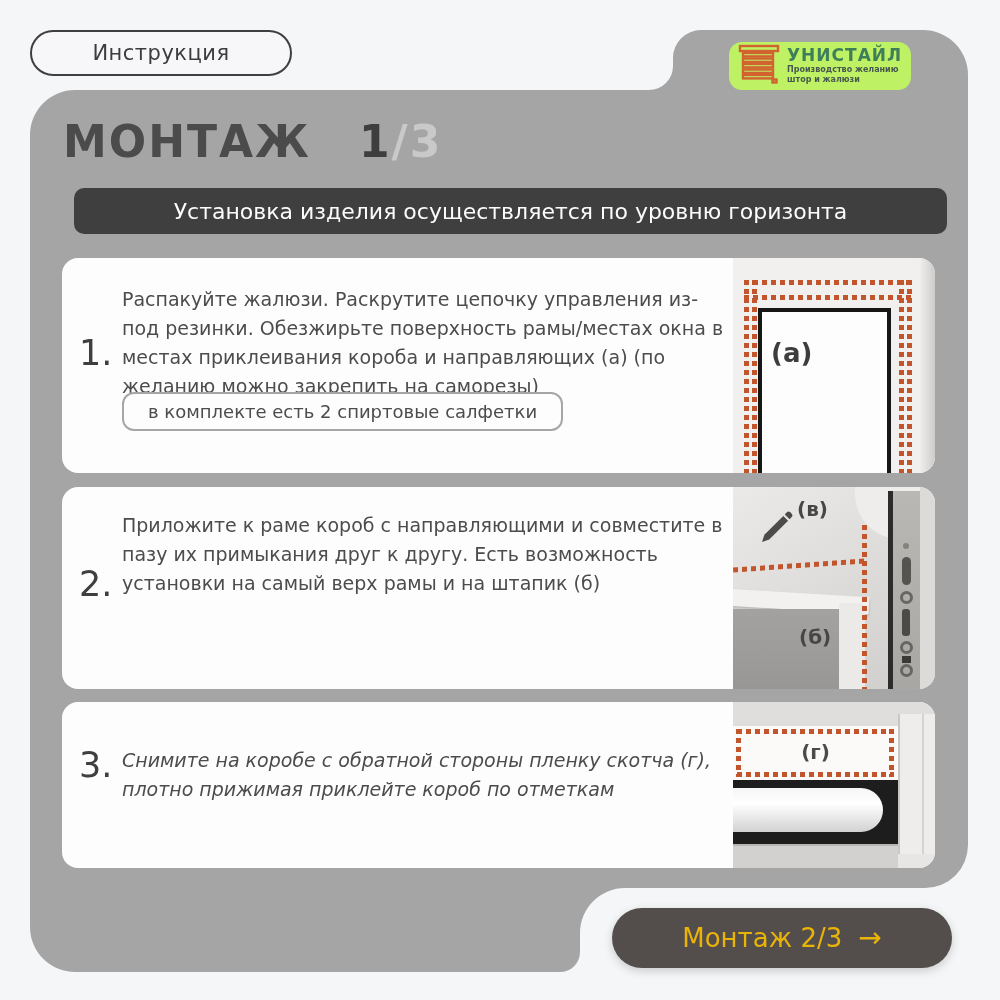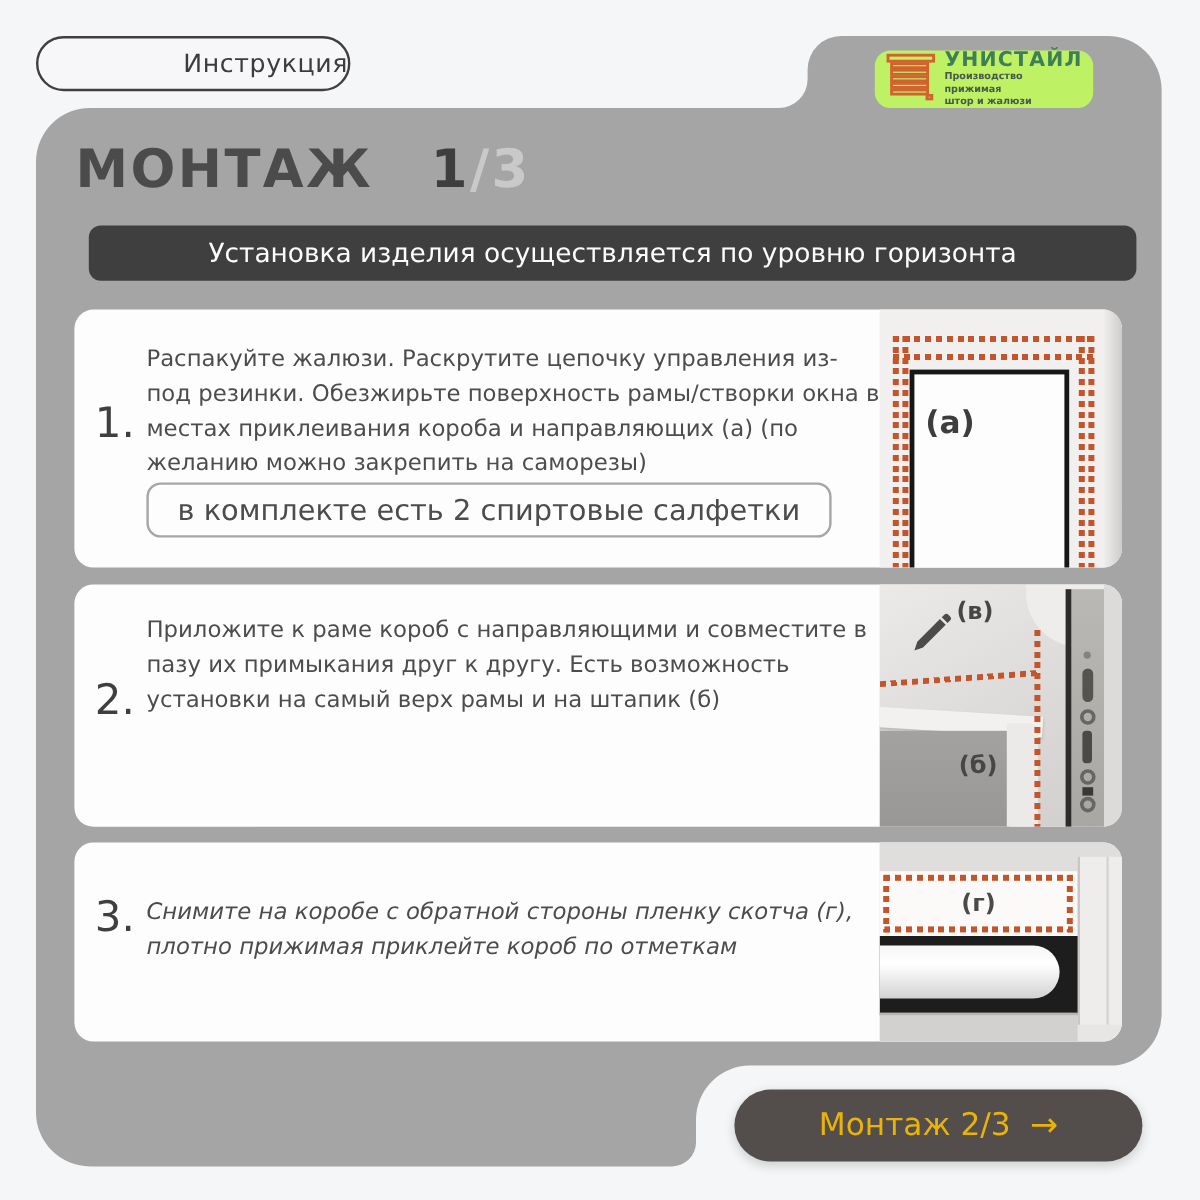--- a/index.html
+++ b/index.html
@@ -9,21 +9,21 @@
     background:#f5f6f8;
     font-family:"DejaVu Sans","Liberation Sans",sans-serif;
   }
   #screen * { box-sizing:border-box; }
   svg.panel { position:absolute; inset:0; z-index:0; }
 
   
   .badge {
     position:absolute; left:30px; top:30px; width:262px; height:46px; z-index:2;
     border:2.5px solid #3f3f3f; border-radius:24px; background:#f7f7f9;
-    display:flex; align-items:center; justify-content:flex-end;
+    display:flex; align-items:center; justify-content:center;
     font-size:21px; color:#3c3c3c; letter-spacing:.5px;
   }
 
   
   .logo {
     position:absolute; left:729px; top:42px; width:182px; height:48px; z-index:2;
     background:#bef264; border-radius:13px; display:flex; align-items:center;
     padding:0 9px; gap:7px;
   }
   .logo-text { display:flex; flex-direction:column; }
@@ -51,22 +51,22 @@
   #card2 { top:487px; height:202px; }
   #card3 { top:702px; height:166px; }
   .step-num  { position:absolute; left:17px; font-size:35px; color:#3f3f3f; line-height:1; }
   #card1 .step-num { top:78px; }
   #card2 .step-num { top:80px; }
   #card3 .step-num { top:46px; }
   .step-text { position:absolute; left:60px; width:612px; font-size:19px; line-height:29px; color:#4c4c4c; }
   .t-top1 { top:27px; } .t-top2 { top:24px; } .t-top3 { top:44px;font-style:italic; }
   #card2 .step-text2 { top:123px; }
   .note-pill {
-    position:absolute; left:60px; top:144px; border:2px solid #a6a6a6; border-radius:12px;
-    padding:7px 24px; font-size:24px; color:#4c4c4c; background:#fdfdfd;
+    position:absolute; left:60px; top:134px; border:2px solid #a6a6a6; border-radius:12px;
+    padding:7px 24px; font-size:18px; color:#4c4c4c; background:#fdfdfd;
   }
   .card-img {
     position:absolute; top:0; right:0; bottom:0; width:202px;
     border-radius:0 16px 16px 0; overflow:hidden;
   }
 
   
   .dh { position:absolute; height:5px; background:repeating-linear-gradient(90deg,#c2552b 0 5px,rgba(0,0,0,0) 5px 9px); }
   .dv { position:absolute; width:5px;  background:repeating-linear-gradient(180deg,#c2552b 0 5px,rgba(0,0,0,0) 5px 9px); }
 
@@ -161,38 +161,38 @@
           <rect x="5" y="14.5" width="30" height="3.4"></rect>
           <rect x="5" y="20" width="30" height="3.4"></rect>
           <rect x="5" y="25.5" width="30" height="3.4"></rect>
           <rect x="5" y="31" width="30" height="3.4"></rect>
           <rect x="34.5" y="35.5" width="4" height="3"></rect>
         </g>
       </svg>
     </span>
     <span class="logo-text">
       <span class="logo-name">УНИСТАЙЛ</span>
-      <span class="logo-sub">Производство прижимая</span>
+      <span class="logo-sub">Производство желанию</span>
       <span class="logo-sub">штор и жалюзи</span>
     </span>
   </div>
 
   <div class="title-row">
     <span>МОНТАЖ</span>
     <span class="title-page">1</span>
     <span class="title-total">/3</span>
   </div>
 
   <div class="banner">
     <span>Установка изделия осуществляется по уровню горизонта</span>
   </div>
 
   <div class="card" id="card1">
     <div class="step-num">1.</div>
-    <div class="step-text t-top1">Распакуйте жалюзи. Раскрутите цепочку управления из-под резинки. Обезжирьте поверхность рамы/створки окна в местах приклеивания короба и направляющих (а) (по желанию можно закрепить на саморезы)</div>
+    <div class="step-text t-top1">Распакуйте жалюзи. Раскрутите цепочку управления из-под резинки. Обезжирьте поверхность рамы/местах окна в местах приклеивания короба и направляющих (а) (по желанию можно закрепить на саморезы)</div>
     <div class="note-pill">в комплекте есть 2 спиртовые салфетки</div>
     <div class="card-img" id="img1">
       <div class="dh" style="left:11px; top:22px;  width:170px;"></div>
       <div class="dh" style="left:11px; top:37px;  width:170px;"></div>
       <div class="dv" style="left:11px;  top:22px; height:193px;"></div>
       <div class="dv" style="left:19px;  top:22px; height:193px;"></div>
       <div class="dv" style="left:166px; top:22px; height:193px;"></div>
       <div class="dv" style="left:174px; top:22px; height:193px;"></div>
       <div class="w1-glass"></div>
       <div class="w1-label">(а)</div>

